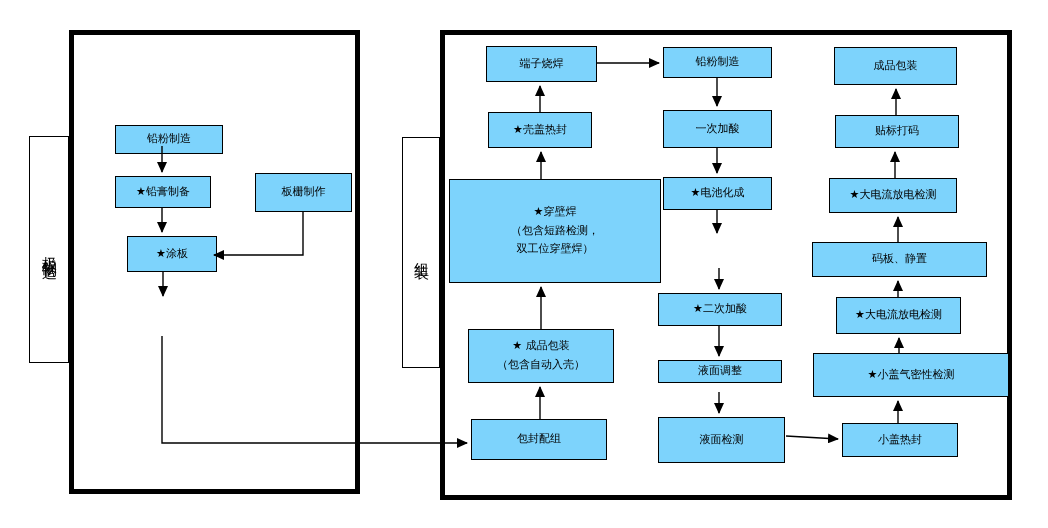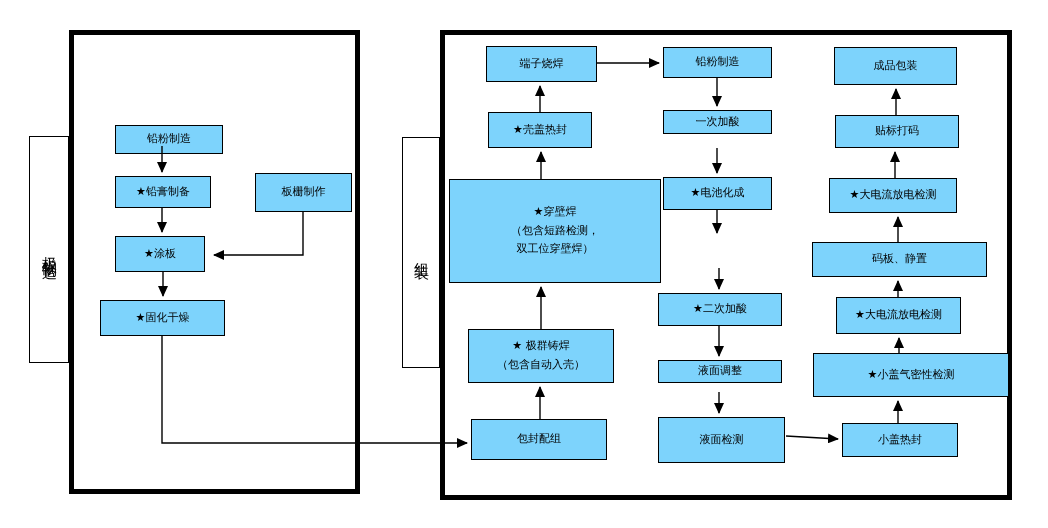--- a/index.html
+++ b/index.html
@@ -29,34 +29,33 @@
 
   <div class="bigbox" style="left:69px;top:30px;width:291px;height:464px"></div>
   <div class="bigbox" style="left:440px;top:30px;width:572px;height:470px"></div>
 
   <div class="vlabel" style="left:29px;top:136px;width:40px;height:227px">极板制造</div>
   <div class="vlabel" style="left:402px;top:137px;width:38px;height:231px">组装</div>
 
   <div class="node" style="left:115px;top:125px;width:108px;height:29px">铅粉制造</div>
   <div class="node" style="left:115px;top:176px;width:96px;height:32px">★铅膏制备</div>
   <div class="node" style="left:255px;top:173px;width:97px;height:39px">板栅制作</div>
-  <div class="node" style="left:115px;top:236px;width:90px;height:36px">★涂板</div>
-  <div class="node" style="left:100px;top:300px;width:125px;height:36px">★固化干燥</div>
+  <div class="node" style="left:127px;top:236px;width:90px;height:36px">★涂板</div>
 
   <div class="node" style="left:486px;top:46px;width:111px;height:36px">端子烧焊</div>
   <div class="node" style="left:488px;top:112px;width:104px;height:36px">★壳盖热封</div>
   <div class="node" style="left:449px;top:179px;width:212px;height:104px">★穿壁焊
 （包含短路检测，
 双工位穿壁焊）</div>
-  <div class="node" style="left:468px;top:329px;width:146px;height:54px">★ 极群铸焊
+  <div class="node" style="left:468px;top:329px;width:146px;height:54px">★ 成品包装
 （包含自动入壳）</div>
   <div class="node" style="left:471px;top:419px;width:136px;height:41px">包封配组</div>
 
   <div class="node" style="left:663px;top:47px;width:109px;height:31px">铅粉制造</div>
-  <div class="node" style="left:663px;top:110px;width:109px;height:24px">一次加酸</div>
+  <div class="node" style="left:663px;top:110px;width:109px;height:38px">一次加酸</div>
   <div class="node" style="left:663px;top:177px;width:109px;height:33px">★电池化成</div>
   <div class="node" style="left:658px;top:293px;width:124px;height:33px">★二次加酸</div>
   <div class="node" style="left:658px;top:360px;width:124px;height:23px">液面调整</div>
   <div class="node" style="left:658px;top:417px;width:127px;height:46px">液面检测</div>
 
   <div class="node" style="left:834px;top:47px;width:123px;height:38px">成品包装</div>
   <div class="node" style="left:835px;top:115px;width:124px;height:33px">贴标打码</div>
   <div class="node" style="left:829px;top:178px;width:128px;height:35px">★大电流放电检测</div>
   <div class="node" style="left:812px;top:242px;width:175px;height:35px">码板、静置</div>
   <div class="node" style="left:836px;top:297px;width:125px;height:37px">★大电流放电检测</div>

